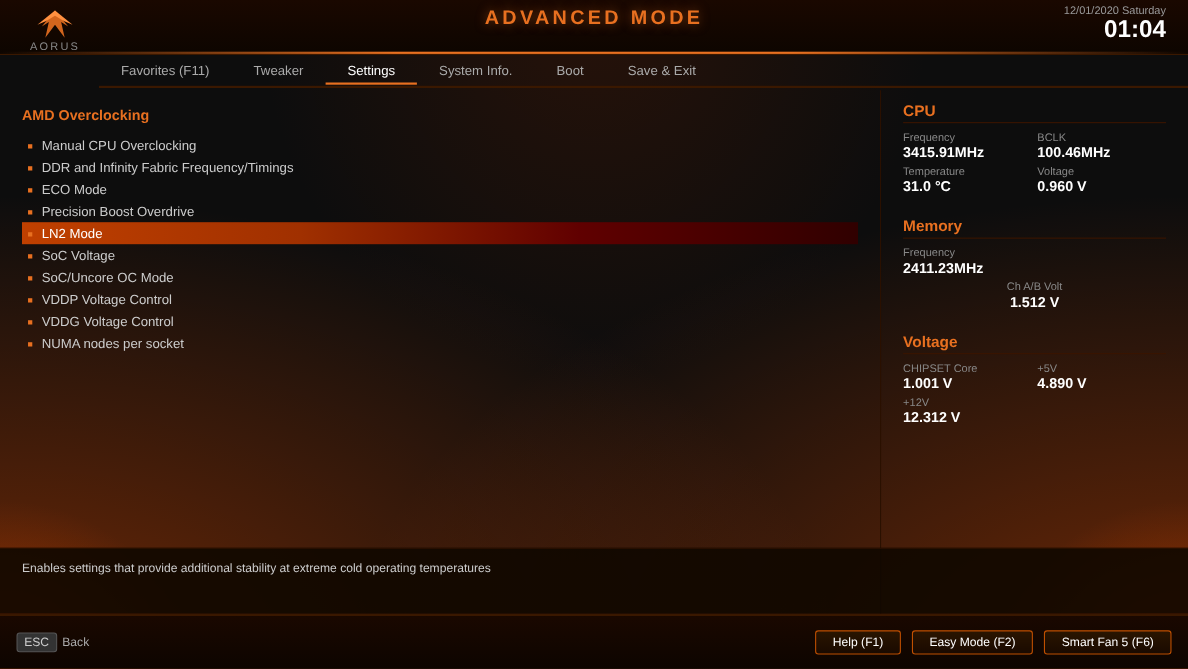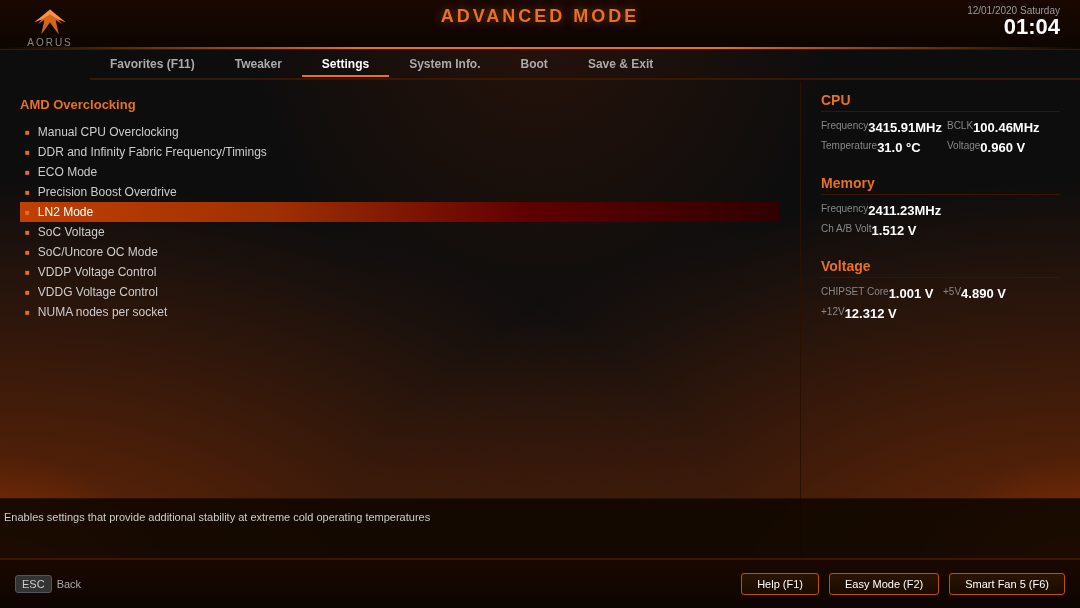--- a/index.html
+++ b/index.html
@@ -105,21 +105,20 @@
       border-bottom: 2px solid #3a1800;
     }
 
     .nav-item {
       padding: 4px 20px;
       color: #aaa;
       font-size: 12px;
       cursor: pointer;
       position: relative;
       white-space: nowrap;
-      font-weight: bold;
     }
 
     .nav-item.active {
       color: #fff;
       border-bottom: 2px solid #e87020;
       margin-bottom: -2px;
     }
 
     
     .main-content {
@@ -189,21 +188,21 @@
     }
 
     .stats-grid {
       display: grid;
       grid-template-columns: 1fr 1fr;
       gap: 5px;
     }
 
     .stat-item {
       display: flex;
-      flex-direction: row;
+      flex-direction: column;
     }
 
     .stat-label {
       color: #888;
       font-size: 10px;
     }
 
     .stat-value {
       color: #fff;
       font-size: 13px;
@@ -217,21 +216,21 @@
 
     
     .description-bar {
       position: absolute;
       bottom: 50px;
       left: 0;
       right: 0;
       height: 60px;
       background: rgba(15,8,0,0.9);
       border-top: 1px solid #2a1000;
-      padding: 10px 4px;
+      padding: 10px 20px;
       z-index: 10;
     }
 
     .description-text {
       color: #ccc;
       font-size: 11px;
       line-height: 1.5;
     }
 
     

